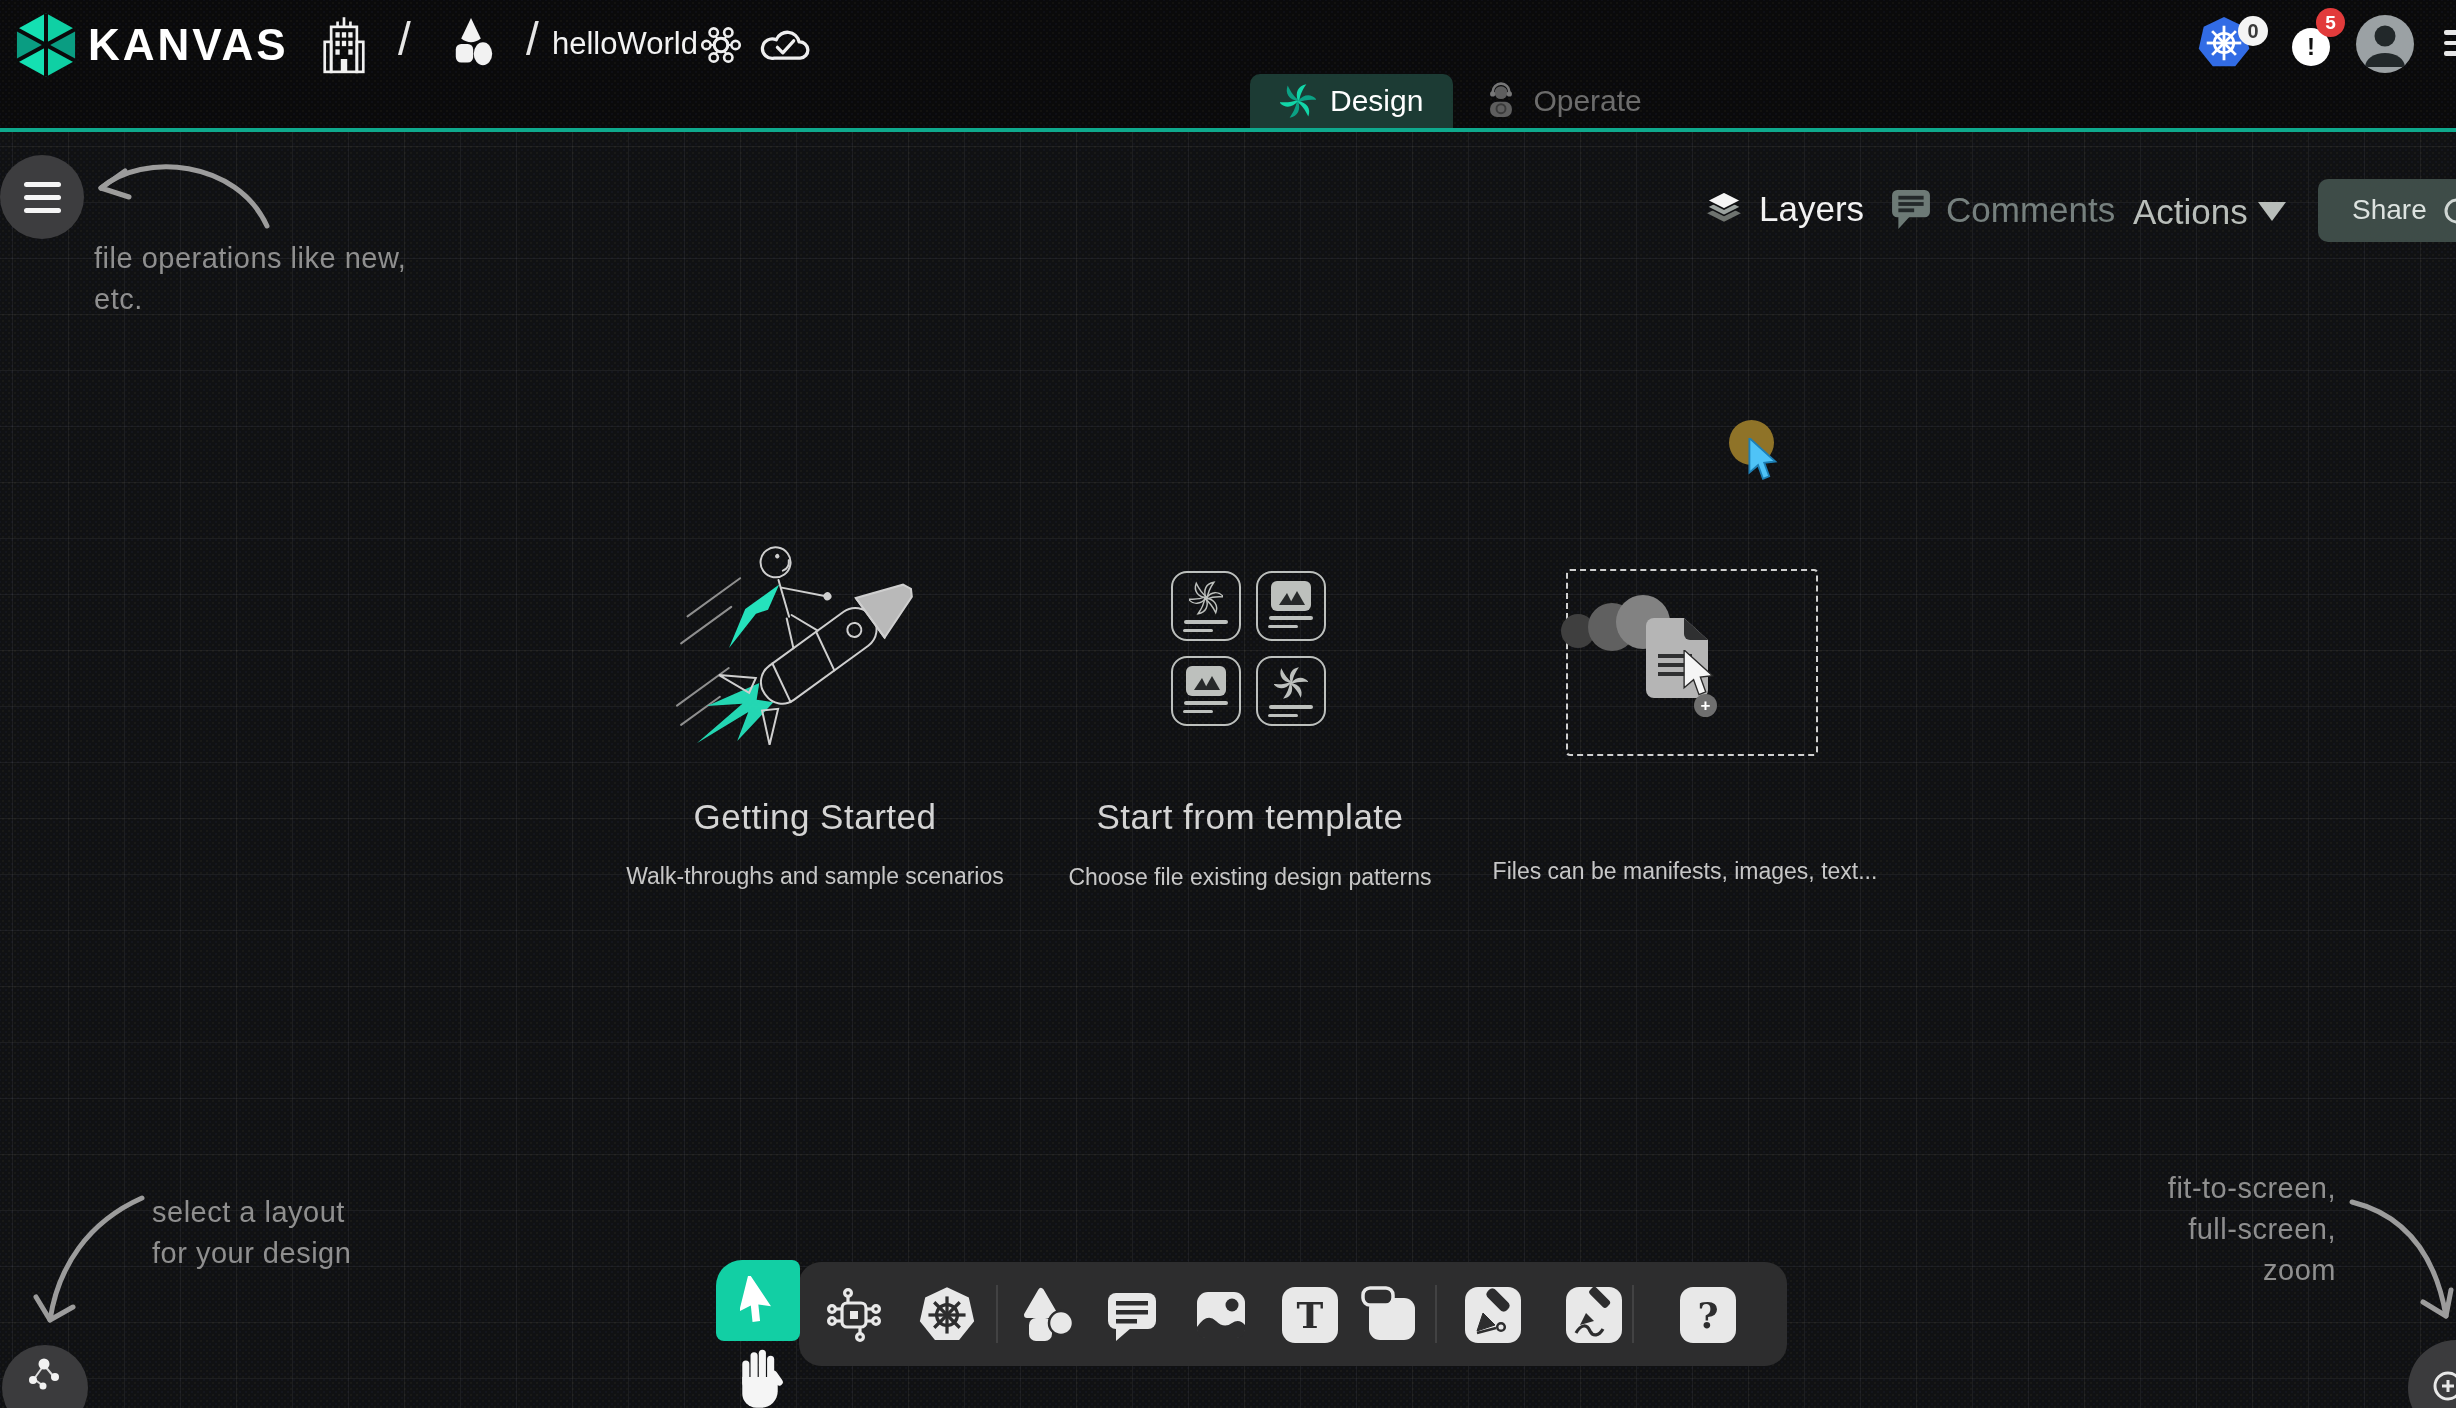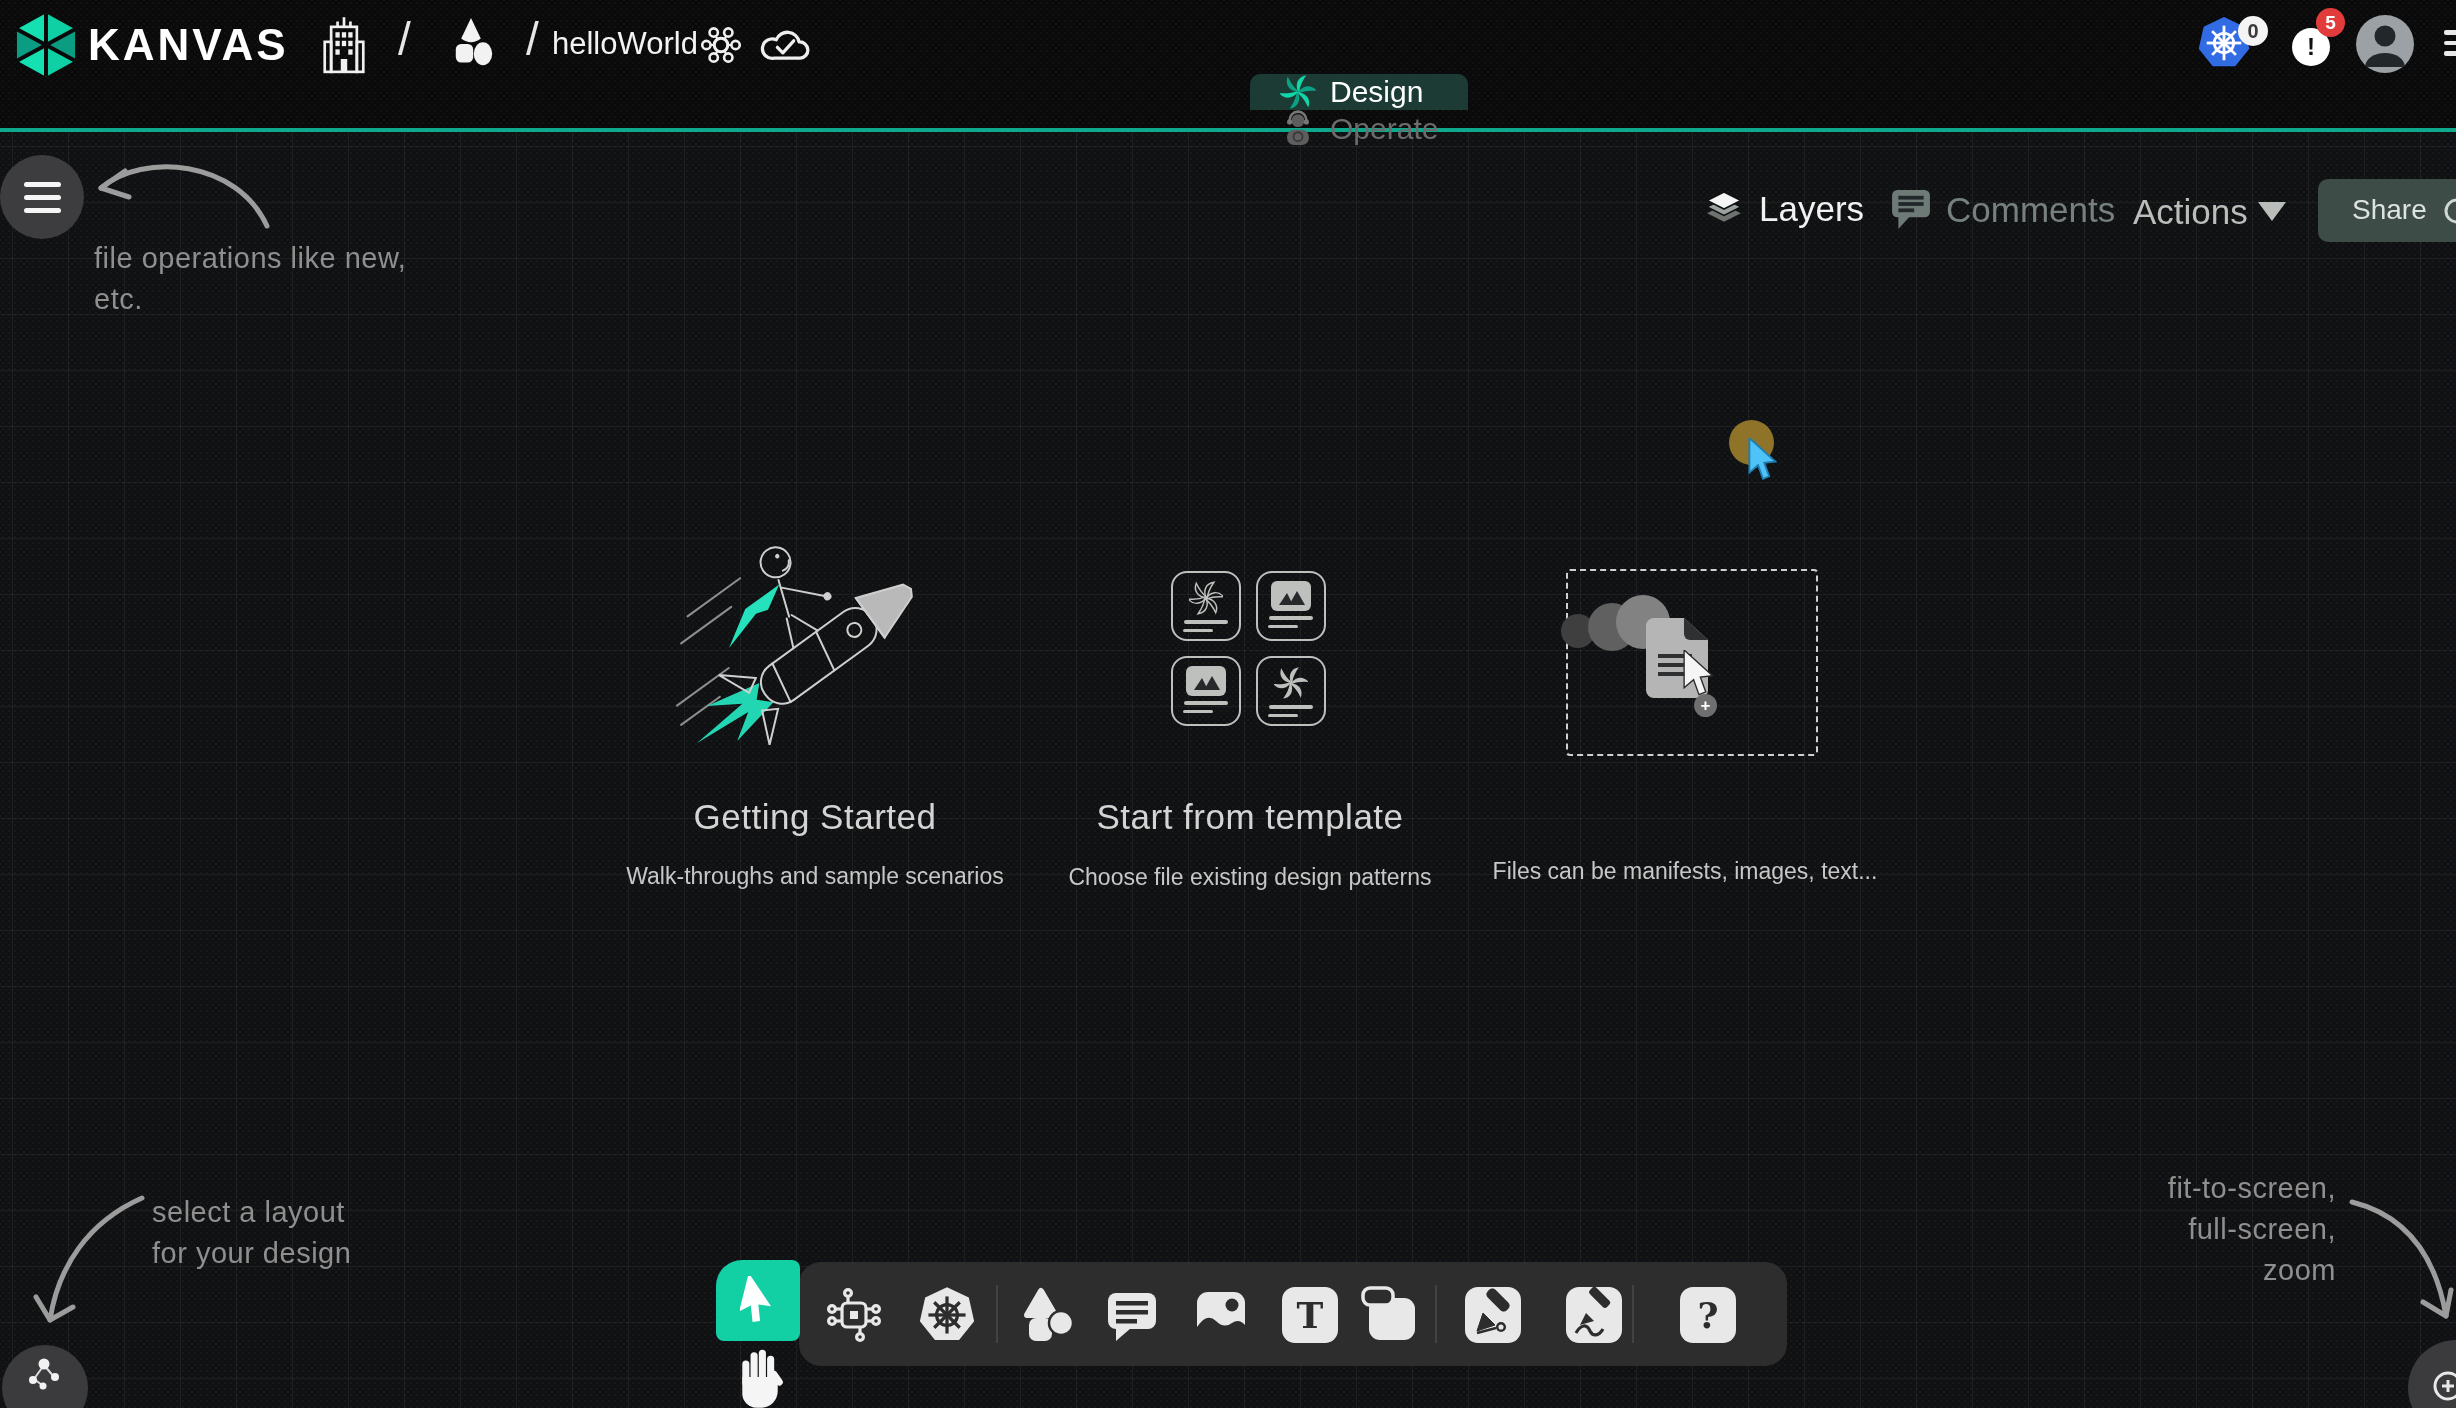--- a/index.html
+++ b/index.html
@@ -8,21 +8,21 @@
   .abs{position:absolute;}
   
   .header{left:0;top:0;width:2456px;height:128px;background:#0a0a0b;
           border-bottom:4px solid #0ea98d;
           background-image:radial-gradient(circle,rgba(190,180,110,.05) 1px,transparent 1.3px),
                            radial-gradient(circle,rgba(110,120,220,.05) 1px,transparent 1.3px);
           background-size:6px 6px,6px 6px;background-position:0 0,3px 3px;z-index:5;padding-left:48px;}
   .brand-text{font-size:44px;font-weight:700;letter-spacing:3px;color:#fff;}
   .crumb-sep{font-size:46px;font-weight:300;color:#e6e6e6;}
   .crumb-name{font-size:31px;color:#f3f3f3;}
-  .tabs{display:flex;height:54px;flex-direction:column;}
+  .tabs{display:flex;height:54px;}
   .tab{display:flex;align-items:center;gap:14px;padding:0 30px;font-size:30px;
        border-radius:10px 10px 0 0;cursor:pointer;}
   .tab.active{background:#1c3b34;color:#ffffff;}
   .tab.inactive{color:#6c6c6c;}
   .badge{border-radius:50%;display:flex;align-items:center;justify-content:center;font-weight:700;}
   
   .canvas{left:0;top:132px;width:2456px;height:1276px;background-color:#101113;
       background-image:
         radial-gradient(circle,rgba(200,185,110,.05) 1px,transparent 1.4px),
         radial-gradient(circle,rgba(105,115,215,.05) 1px,transparent 1.4px),

